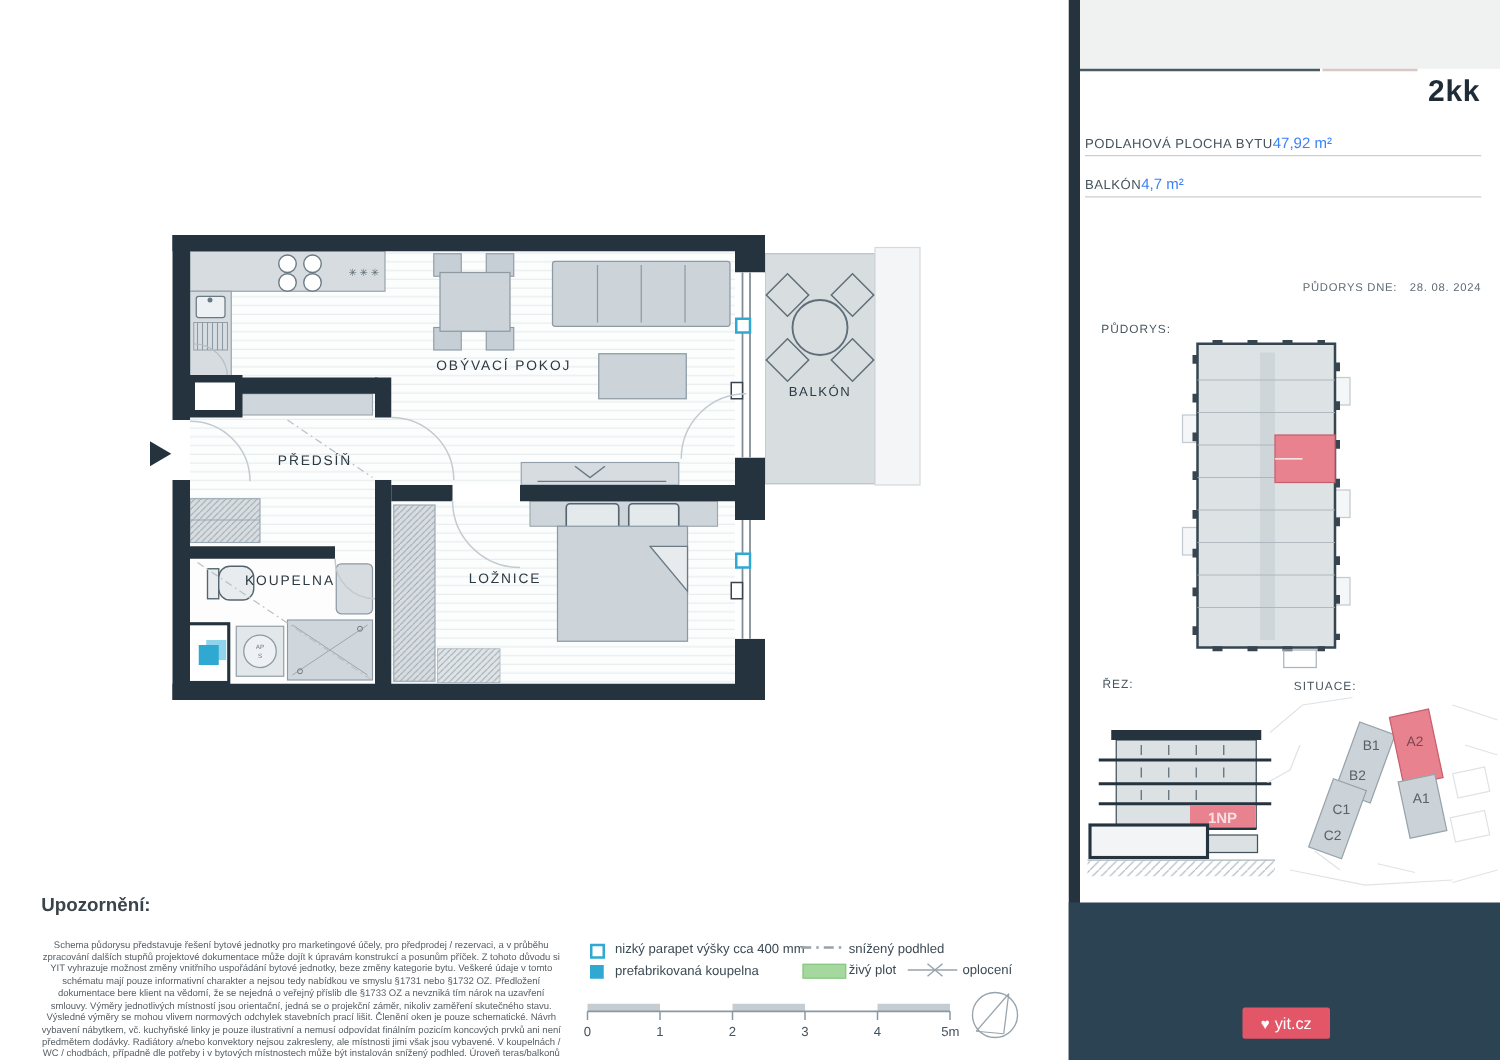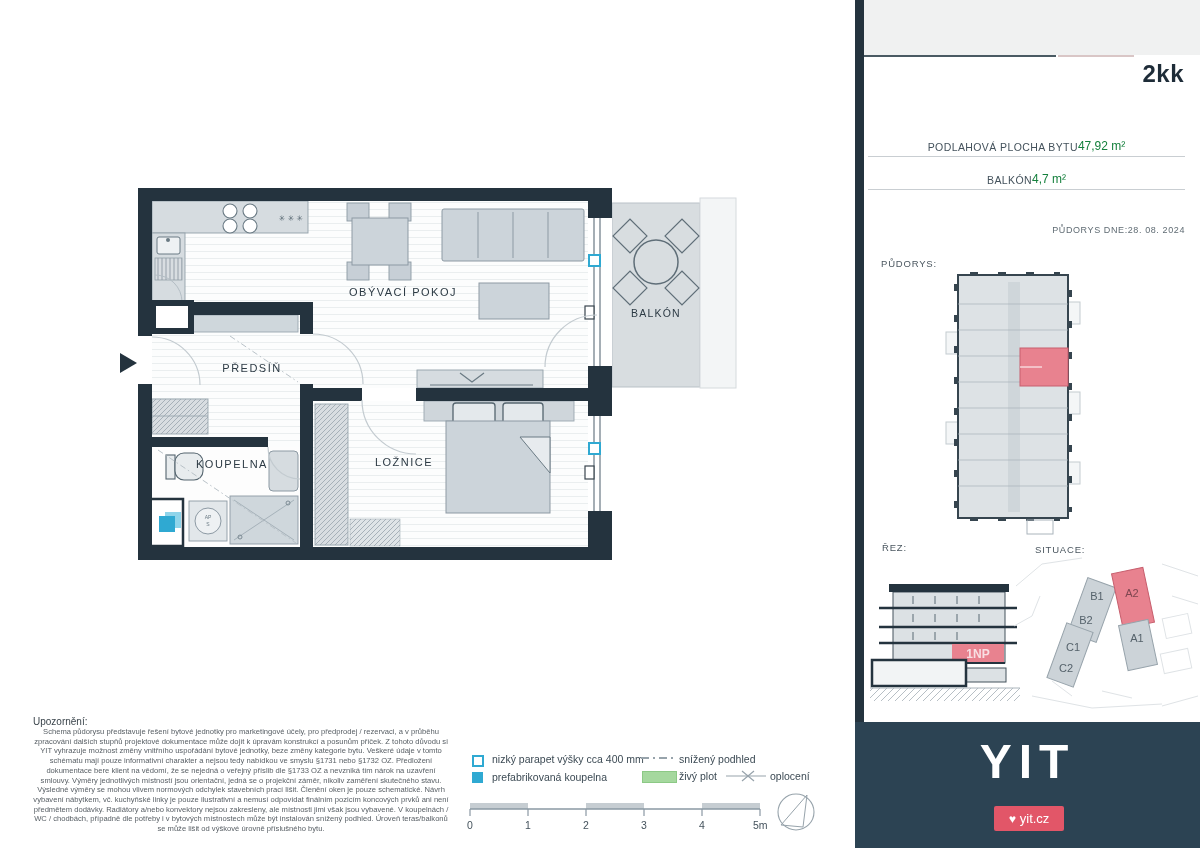--- a/index.html
+++ b/index.html
@@ -6,38 +6,38 @@
   #stage{position:relative;width:1200px;height:848px;background:#ffffff;overflow:hidden;
          font-family:"Liberation Sans","DejaVu Sans",sans-serif;color:#2c3a44;}
   .abs{position:absolute;}
 
   
   .side-strip{left:855px;top:0;width:9px;height:848px;background:#24333e;}
   .top-band{left:864px;top:0;width:336px;height:55px;background:#f0f1f1;}
   .rule-dark{left:864px;top:55px;width:192px;height:2px;background:#4a5a63;}
   .rule-pink{left:1058px;top:55px;width:76px;height:2px;background:#d9c6c6;}
   .unit-heading{left:868px;top:60px;width:316px;text-align:right;font-size:24px;font-weight:700;color:#1e2c38;letter-spacing:.5px;}
-  .info-row{left:868px;width:317px;height:21px;border-bottom:1px solid #c9ced2;display:flex;justify-content:center;align-items:flex-end;padding-bottom:3px;margin-top:32px;}
+  .info-row{left:868px;width:317px;height:21px;border-bottom:1px solid #c9ced2;display:flex;justify-content:flex-start;align-items:flex-end;padding-bottom:3px;}
   .info-row .lbl{font-size:10.5px;color:#44525c;letter-spacing:.4px;}
-  .info-row .val{font-size:12px;color:#15803d;}
+  .info-row .val{font-size:12px;color:#3b82f6;}
   .issued{left:868px;top:225px;width:317px;text-align:right;font-size:9px;letter-spacing:.6px;color:#5f6b73;}
-  .issued .date{}
+  .issued .date{margin-left:10px;}
   .side-label{font-size:9.5px;letter-spacing:.8px;color:#4a565f;padding-left:13px;}
 
   .footer{left:855px;top:722px;width:345px;height:126px;background:#2c4353;}
   .yit-logo{left:855px;top:734px;width:345px;text-align:center;font-size:48px;font-weight:800;color:#ffffff;letter-spacing:7px;}
   .yit-badge{left:994px;top:806px;width:70px;height:25px;background:#e25668;border-radius:2px;display:flex;align-items:center;justify-content:center;gap:4px;}
   .yit-badge .heart{color:#ffffff;font-size:12px;line-height:1;}
   .yit-badge .txt{color:#ffffff;font-size:13px;}
   .watermark{left:960px;top:788px;font-size:40px;font-weight:700;letter-spacing:1px;color:rgba(205,214,219,0.55);white-space:nowrap;}
   .watermark .sym{font-weight:400;}
 
   
   .disclaimer{left:33px;top:716px;width:416px;}
-  .disclaimer .ttl{font-size:10px;font-weight:400;color:#3a444b;margin-bottom:0;}
+  .disclaimer .ttl{font-size:15px;font-weight:700;color:#3a444b;margin-bottom:18px;}
   .disclaimer .body{font-size:7.6px;line-height:1.28;color:#596066;text-align:center;}
 
   .legend-label{font-size:10.5px;color:#3c4a54;}
   .sq-outline{left:472px;top:755px;width:8px;height:8px;border:2px solid #2fa9d2;background:#ffffff;}
   .sq-fill{left:472px;top:772px;width:11px;height:11px;background:#2fa9d2;}
   .green-rect{left:642px;top:771px;width:33px;height:10px;background:#a5d89e;border:1px solid #8cc985;}
 </style>
 </head>
 <body>
 
@@ -356,19 +356,18 @@
     </g>
     <text x="85" y="44" font-size="11" text-anchor="middle" fill="#55626b">B1</text>
     <text x="74" y="68" font-size="11" text-anchor="middle" fill="#55626b">B2</text>
     <text x="120" y="41" font-size="11" text-anchor="middle" fill="#7e4650">A2</text>
     <text x="125" y="86" font-size="11" text-anchor="middle" fill="#55626b">A1</text>
     <text x="61" y="95" font-size="11" text-anchor="middle" fill="#55626b">C1</text>
     <text x="54" y="116" font-size="11" text-anchor="middle" fill="#55626b">C2</text>
   </svg>
 
   <div class="abs footer"></div>
-  <div class="abs yit-logo">YIT</div>
   <div class="abs yit-badge">
     <span class="heart">♥</span>
     <span class="txt">yit.cz</span>
   </div>
 
 </div>
 
 </body></html>

